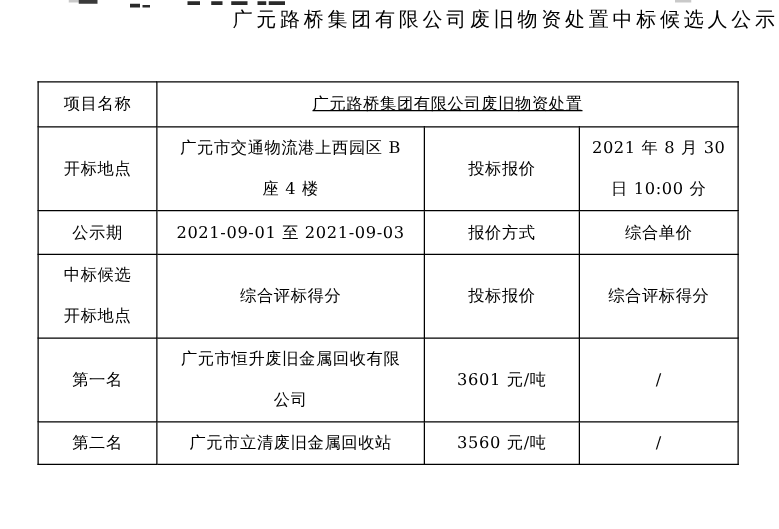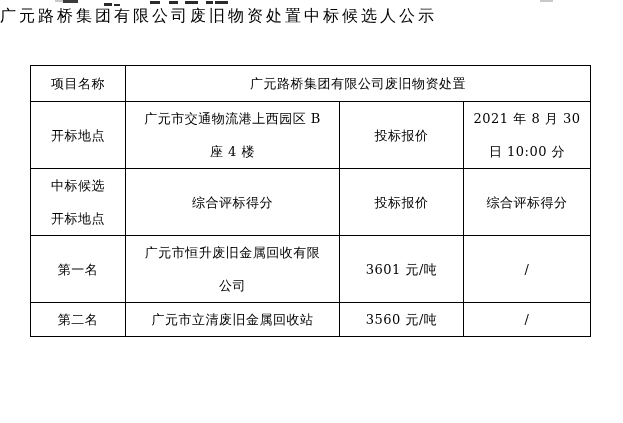--- a/index.html
+++ b/index.html
@@ -13,21 +13,21 @@
     height: 423px;
     overflow: hidden;
     font-family: "DejaVu Serif", "Liberation Serif", serif;
     color: #000000;
   }
   .doc-title {
     position: absolute;
     top: 5px;
     left: 0;
     width: 623px;
-    text-align: left;
+    text-align: right;
     font-size: 16px;
     letter-spacing: 3px;
     line-height: 21px;
     white-space: nowrap;
   }
   table.announcement {
     position: absolute;
     left: 30px;
     top: 65px;
     border-collapse: collapse;
@@ -44,20 +44,21 @@
     white-space: pre-line;
     padding: 0 2px;
     overflow: hidden;
   }
   td.project-value {
     font-size: 19px;
     text-align: left;
     padding-left: 8px;
     letter-spacing: 4px;
     line-height: 34px;
+    text-decoration: underline;
   }
   .edge-artifact {
     position: absolute;
   }
 </style>
 </head>
 <body>
 
 <div class="edge-artifact" style="left:55px;top:0;width:16px;height:2px;background:#c9c9c9;"></div>
 <div class="edge-artifact" style="left:63px;top:0;width:15px;height:3px;background:#3a3a3a;"></div>
@@ -85,20 +86,26 @@
       <td class="project-value" colspan="3">广元路桥集团有限公司废旧物资处置</td>
     </tr>
     <tr style="height:66px">
       <td>开标地点</td>
       <td>广元市交通物流港上西园区 B
 座 4 楼</td>
       <td>投标报价</td>
       <td>2021 年 8 月 30
 日 10:00 分</td>
     </tr>
+    <tr style="height:35px">
+      <td>公示期</td>
+      <td>2021-09-01 至 2021-09-03</td>
+      <td>报价方式</td>
+      <td>综合单价</td>
+    </tr>
     <tr style="height:65px">
       <td>中标候选
 开标地点</td>
       <td>综合评标得分</td>
       <td>投标报价</td>
       <td>综合评标得分</td>
     </tr>
     <tr style="height:67px">
       <td>第一名</td>
       <td>广元市恒升废旧金属回收有限

